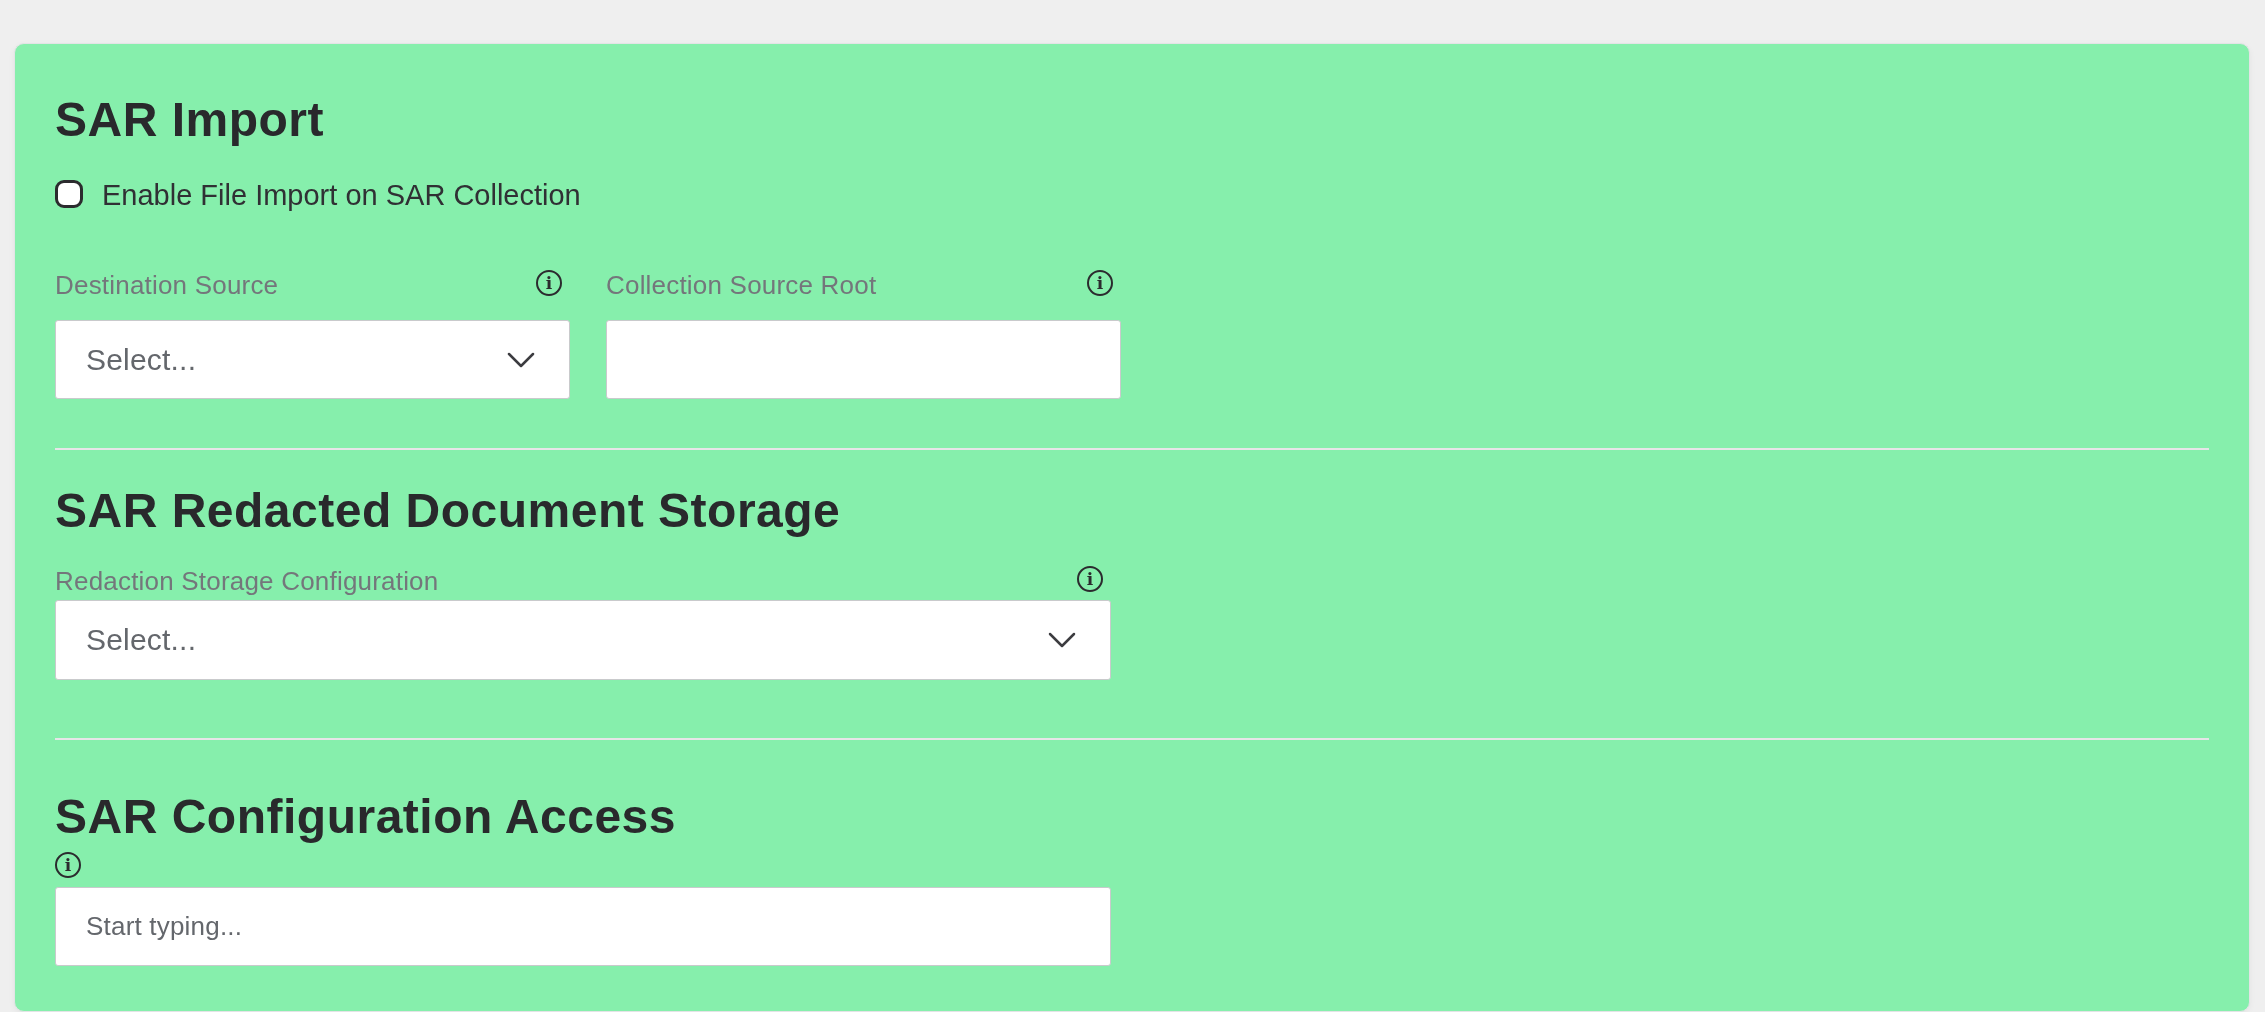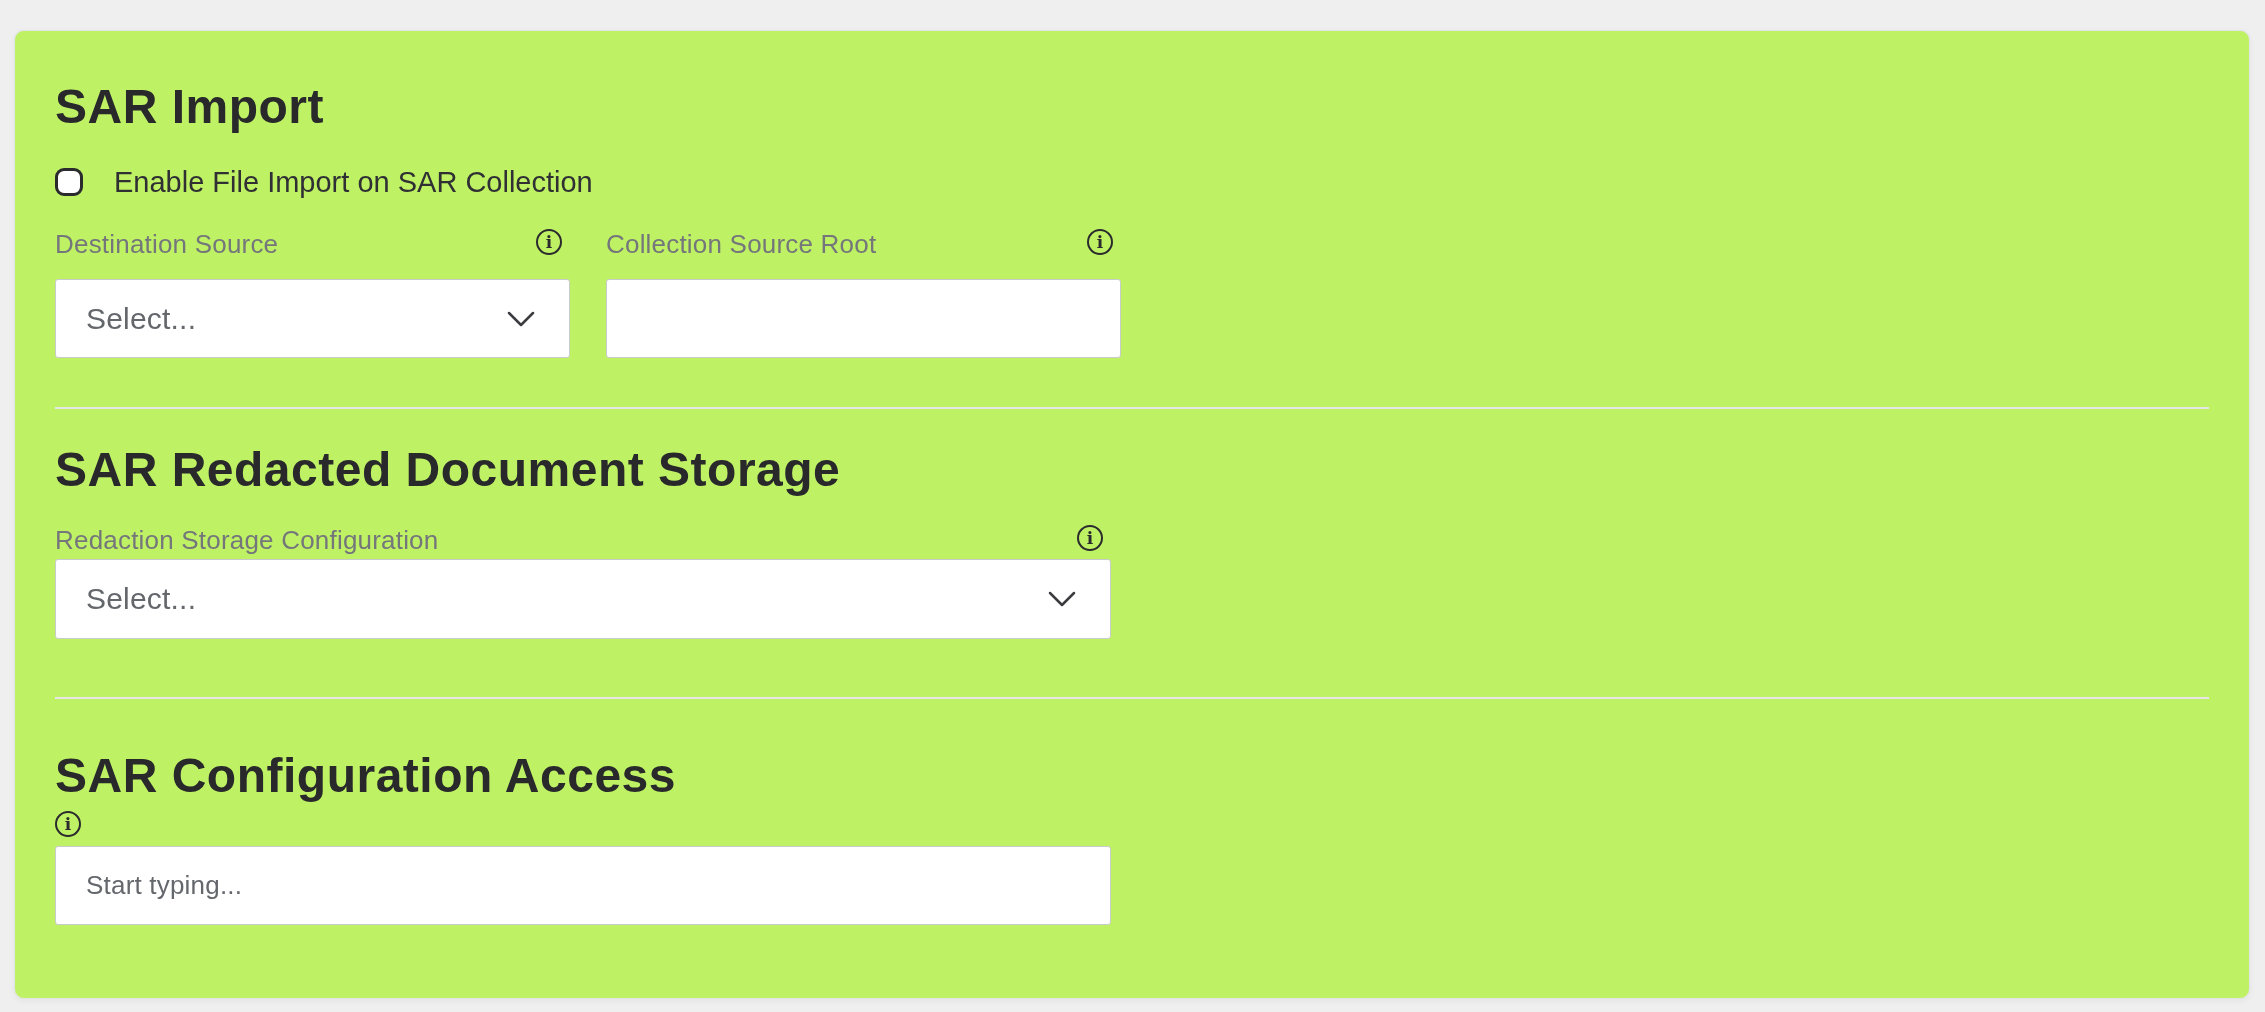--- a/index.html
+++ b/index.html
@@ -5,48 +5,47 @@
   * { box-sizing: border-box; margin: 0; padding: 0; }
   html, body { width: 2265px; height: 1012px; }
   body {
     background: #efefef;
     font-family: "Liberation Sans", sans-serif;
     overflow: hidden;
     position: relative;
   }
   .card {
     position: absolute;
-    left: 14px; top: 30px;
+    left: 14px; top: 43px;
     width: 2236px; height: 969px;
-    background: #bef264;
+    background: #86efac;
     border: 1px solid #e3e4e6;
     border-radius: 10px;
     box-shadow: 0 2px 6px rgba(0,0,0,0.05);
     padding: 0 40px;
     overflow: hidden;
   }
   .section-title {
     font-size: 48px;
     font-weight: 600;
     color: #29292c;
     letter-spacing: 0.5px;
     line-height: 54px;
   }
   .title-1 { margin-top: 49px; }
   .title-2 { margin-top: 34px; }
   .title-3 { margin-top: 50px; }
 
   .cb-row {
     margin-top: 33px;
     display: flex;
-    align-items: center;
+    align-items: flex-start;
     height: 30px;
     width: fit-content;
     cursor: pointer;
-    gap: 12px;
   }
   .cb-box {
     width: 28px; height: 28px;
     border: 3px solid #2b2b2e;
     border-radius: 9px;
     background: #fff;
     flex: none;
   }
   .cb-label {
     margin-left: 19px;
@@ -58,20 +57,21 @@
   .fields-row { display: flex; gap: 36px; margin-top: 32px; }
   .col { width: 515px; }
   .col-wide { width: 1056px; }
 
   .label-row {
     display: flex;
     justify-content: space-between;
     align-items: flex-start;
     height: 32px;
     padding-right: 8px;
+    margin-top: 28px;
   }
   .label-row-2 { margin-top: 28px; }
   .label-row-3 { margin-top: 8px; }
   .field-label {
     font-size: 26px;
     color: #74767b;
     line-height: 30px;
     letter-spacing: 0.2px;
   }
   .info-icon {

